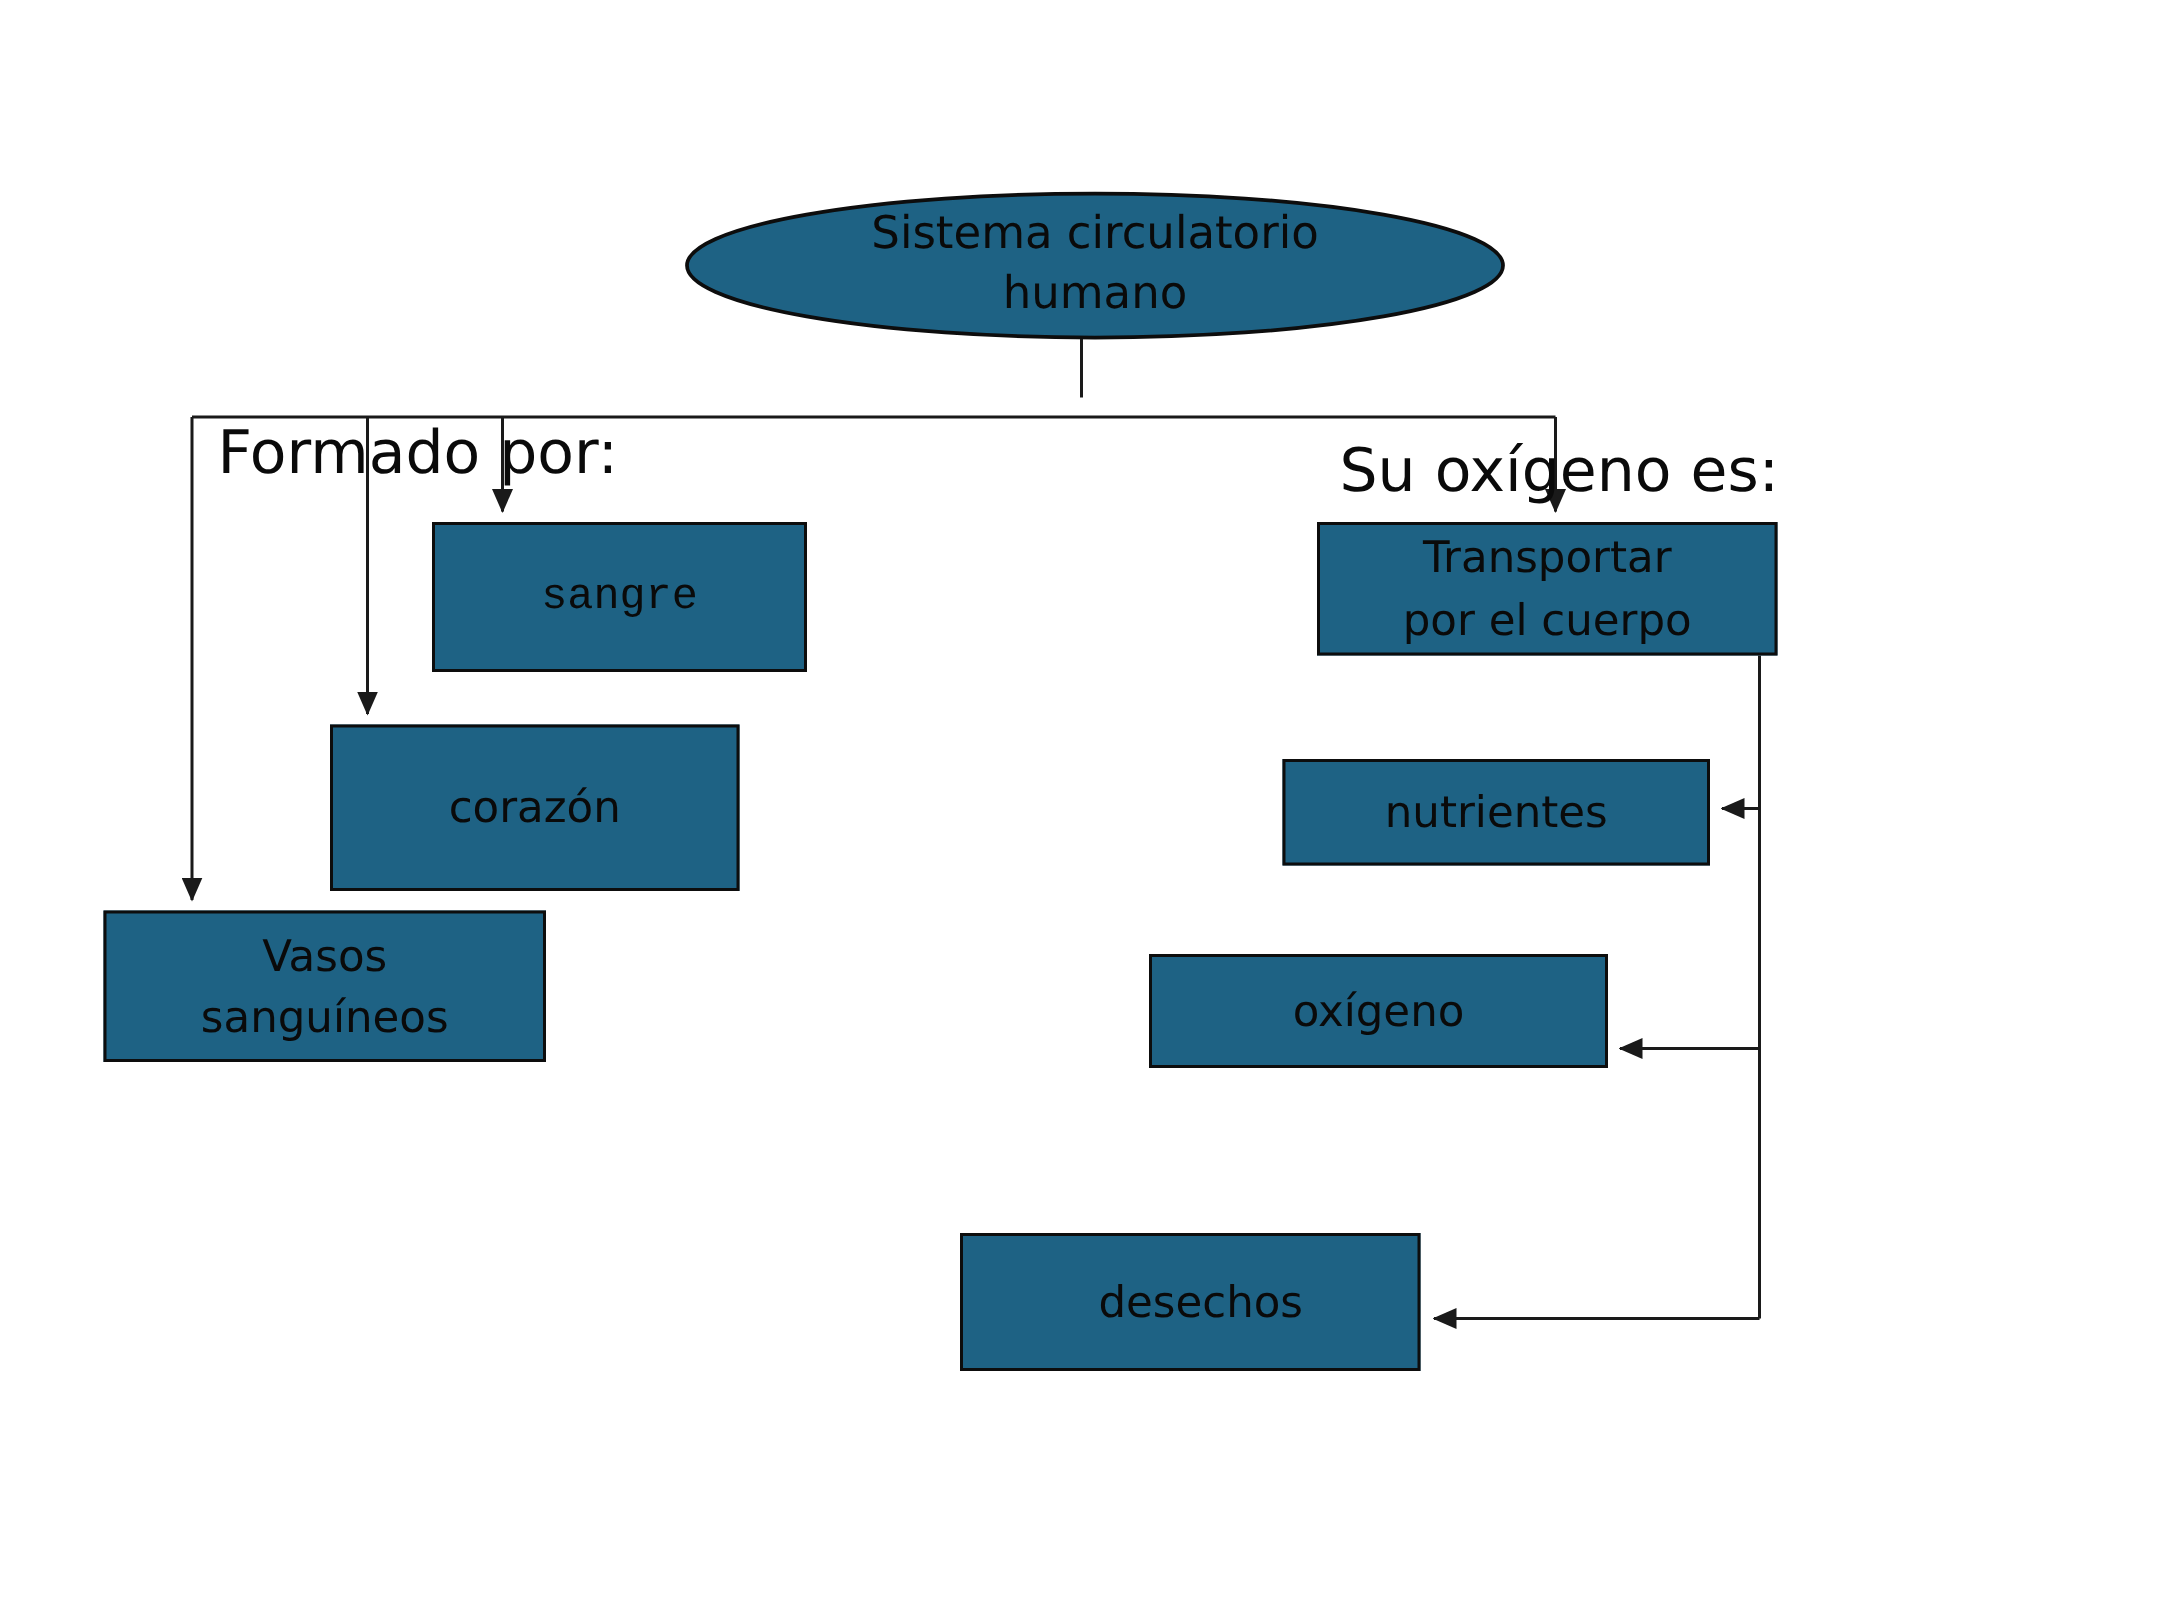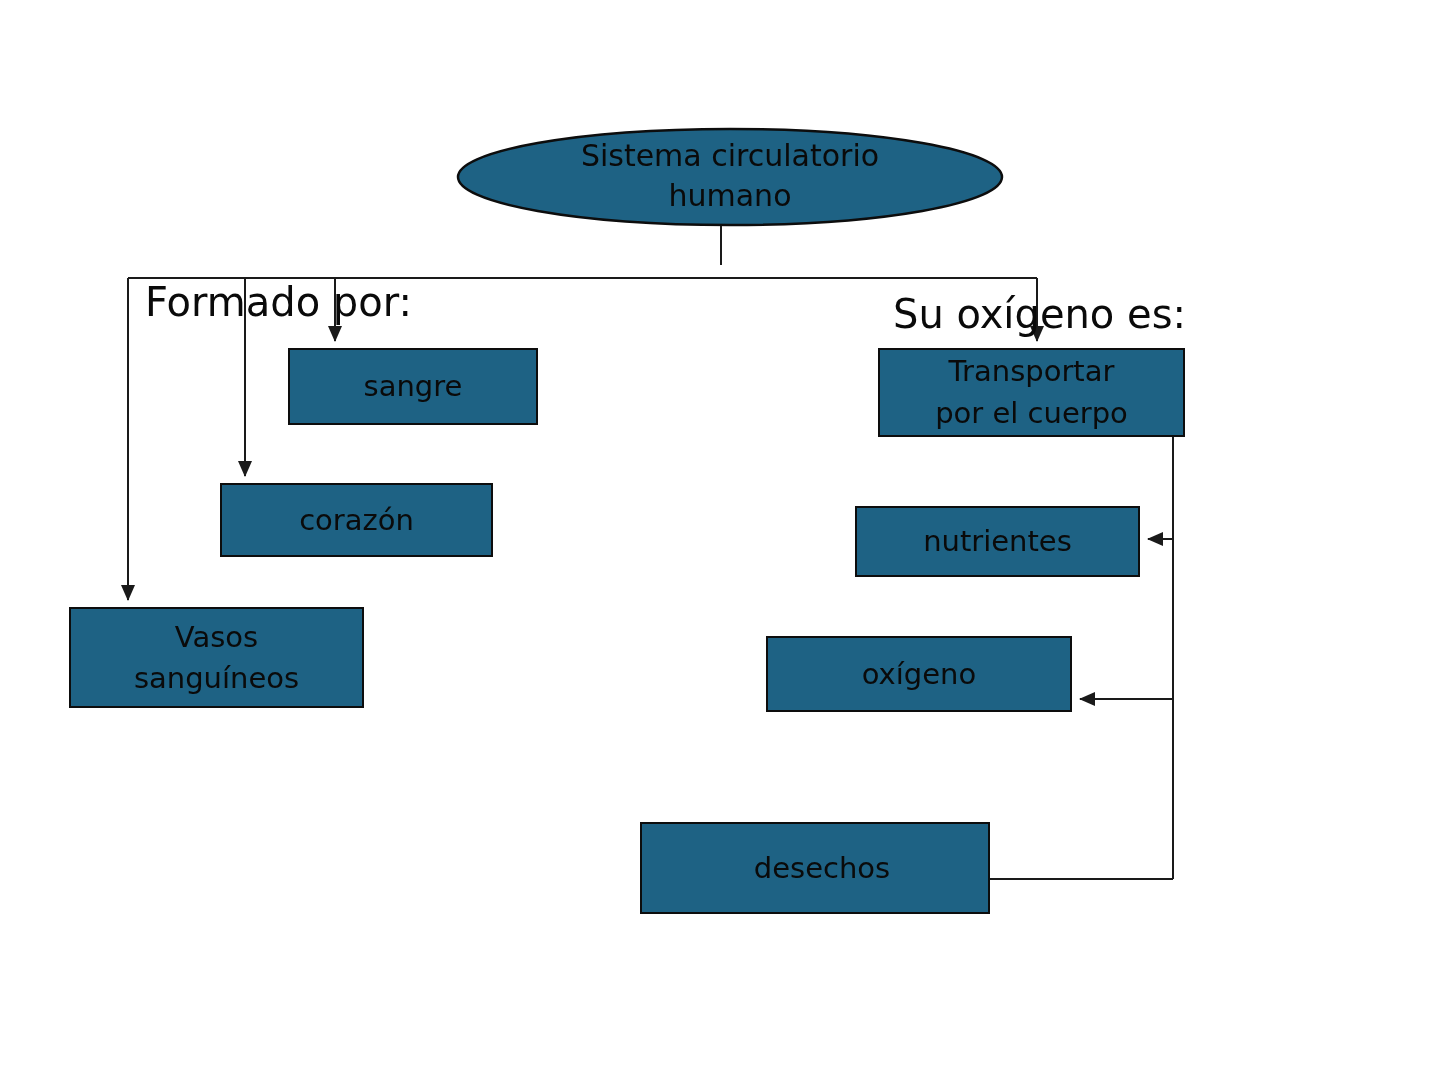--- a/index.html
+++ b/index.html
@@ -40,27 +40,27 @@
     white-space:pre-line;
   }
   .branch-label{
     position:absolute;
     font-size:40px;
     white-space:nowrap;
   }
   .branch-label.left{left:145px;top:279px;}
   .branch-label.right{left:893px;top:291px;}
   
-  .n-sangre      {left:288px;top:348px;width:250px;height:77px;}
-  .n-corazon     {left:220px;top:483px;width:273px;height:74px;}
+  .n-sangre      {left:288px;top:348px;width:250px;height:100px;font-family:Liberation Mono, monospace;}
+  .n-corazon     {left:220px;top:483px;width:273px;height:111px;}
   .n-vasos       {left:69px; top:607px;width:295px;height:101px;}
   .n-transportar {left:878px;top:348px;width:307px;height:89px;line-height:1.42;text-align:center;}
   .n-nutrientes  {left:855px;top:506px;width:285px;height:71px;}
   .n-oxigeno     {left:766px;top:636px;width:306px;height:76px;}
-  .n-desechos    {left:640px;top:822px;width:350px;height:92px;padding-left:14px;}
+  .n-desechos    {left:640px;top:822px;width:307px;height:92px;padding-left:14px;}
 </style>
 </head>
 <body>
 
 <div class="canvas">
 
   <svg class="connectors" viewBox="0 0 1440 1080" xmlns="http://www.w3.org/2000/svg">
     <defs>
       <marker id="arrow" markerUnits="userSpaceOnUse" markerWidth="16" markerHeight="14" refX="15" refY="7" orient="auto">
         <path d="M0,0 L16,7 L0,14 Z" fill="var(--connector,#1a1a1a)"></path>

